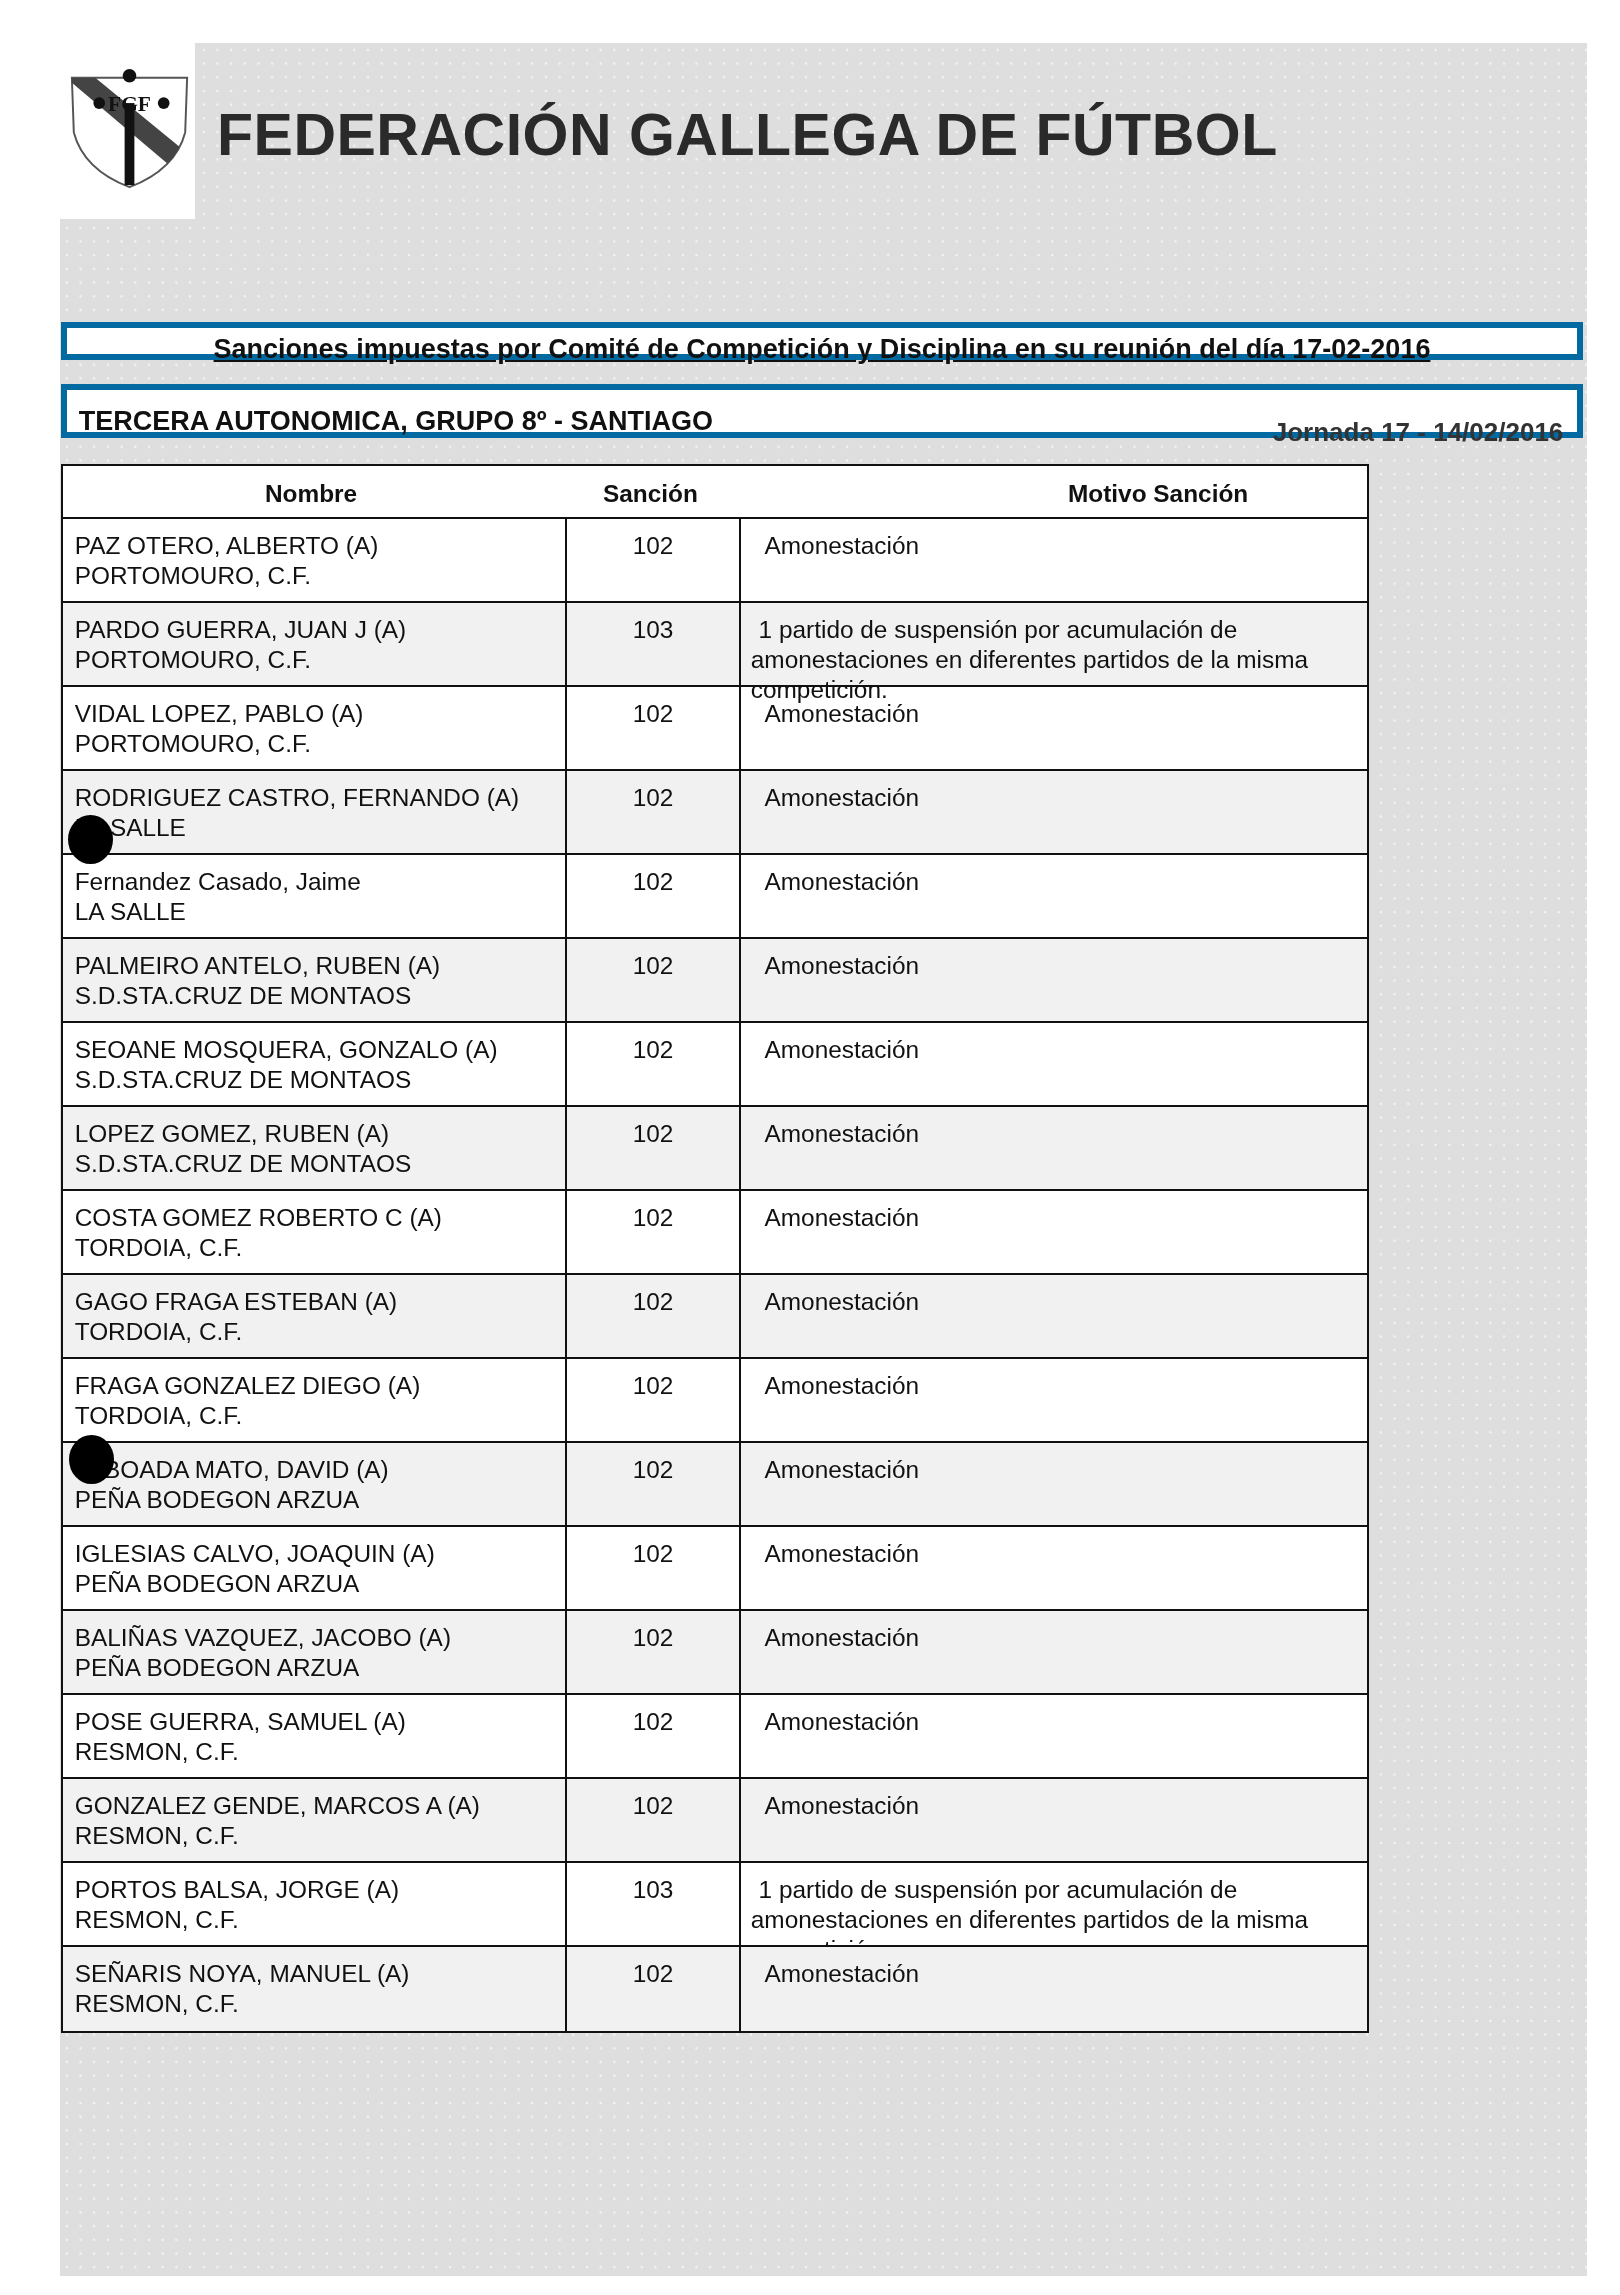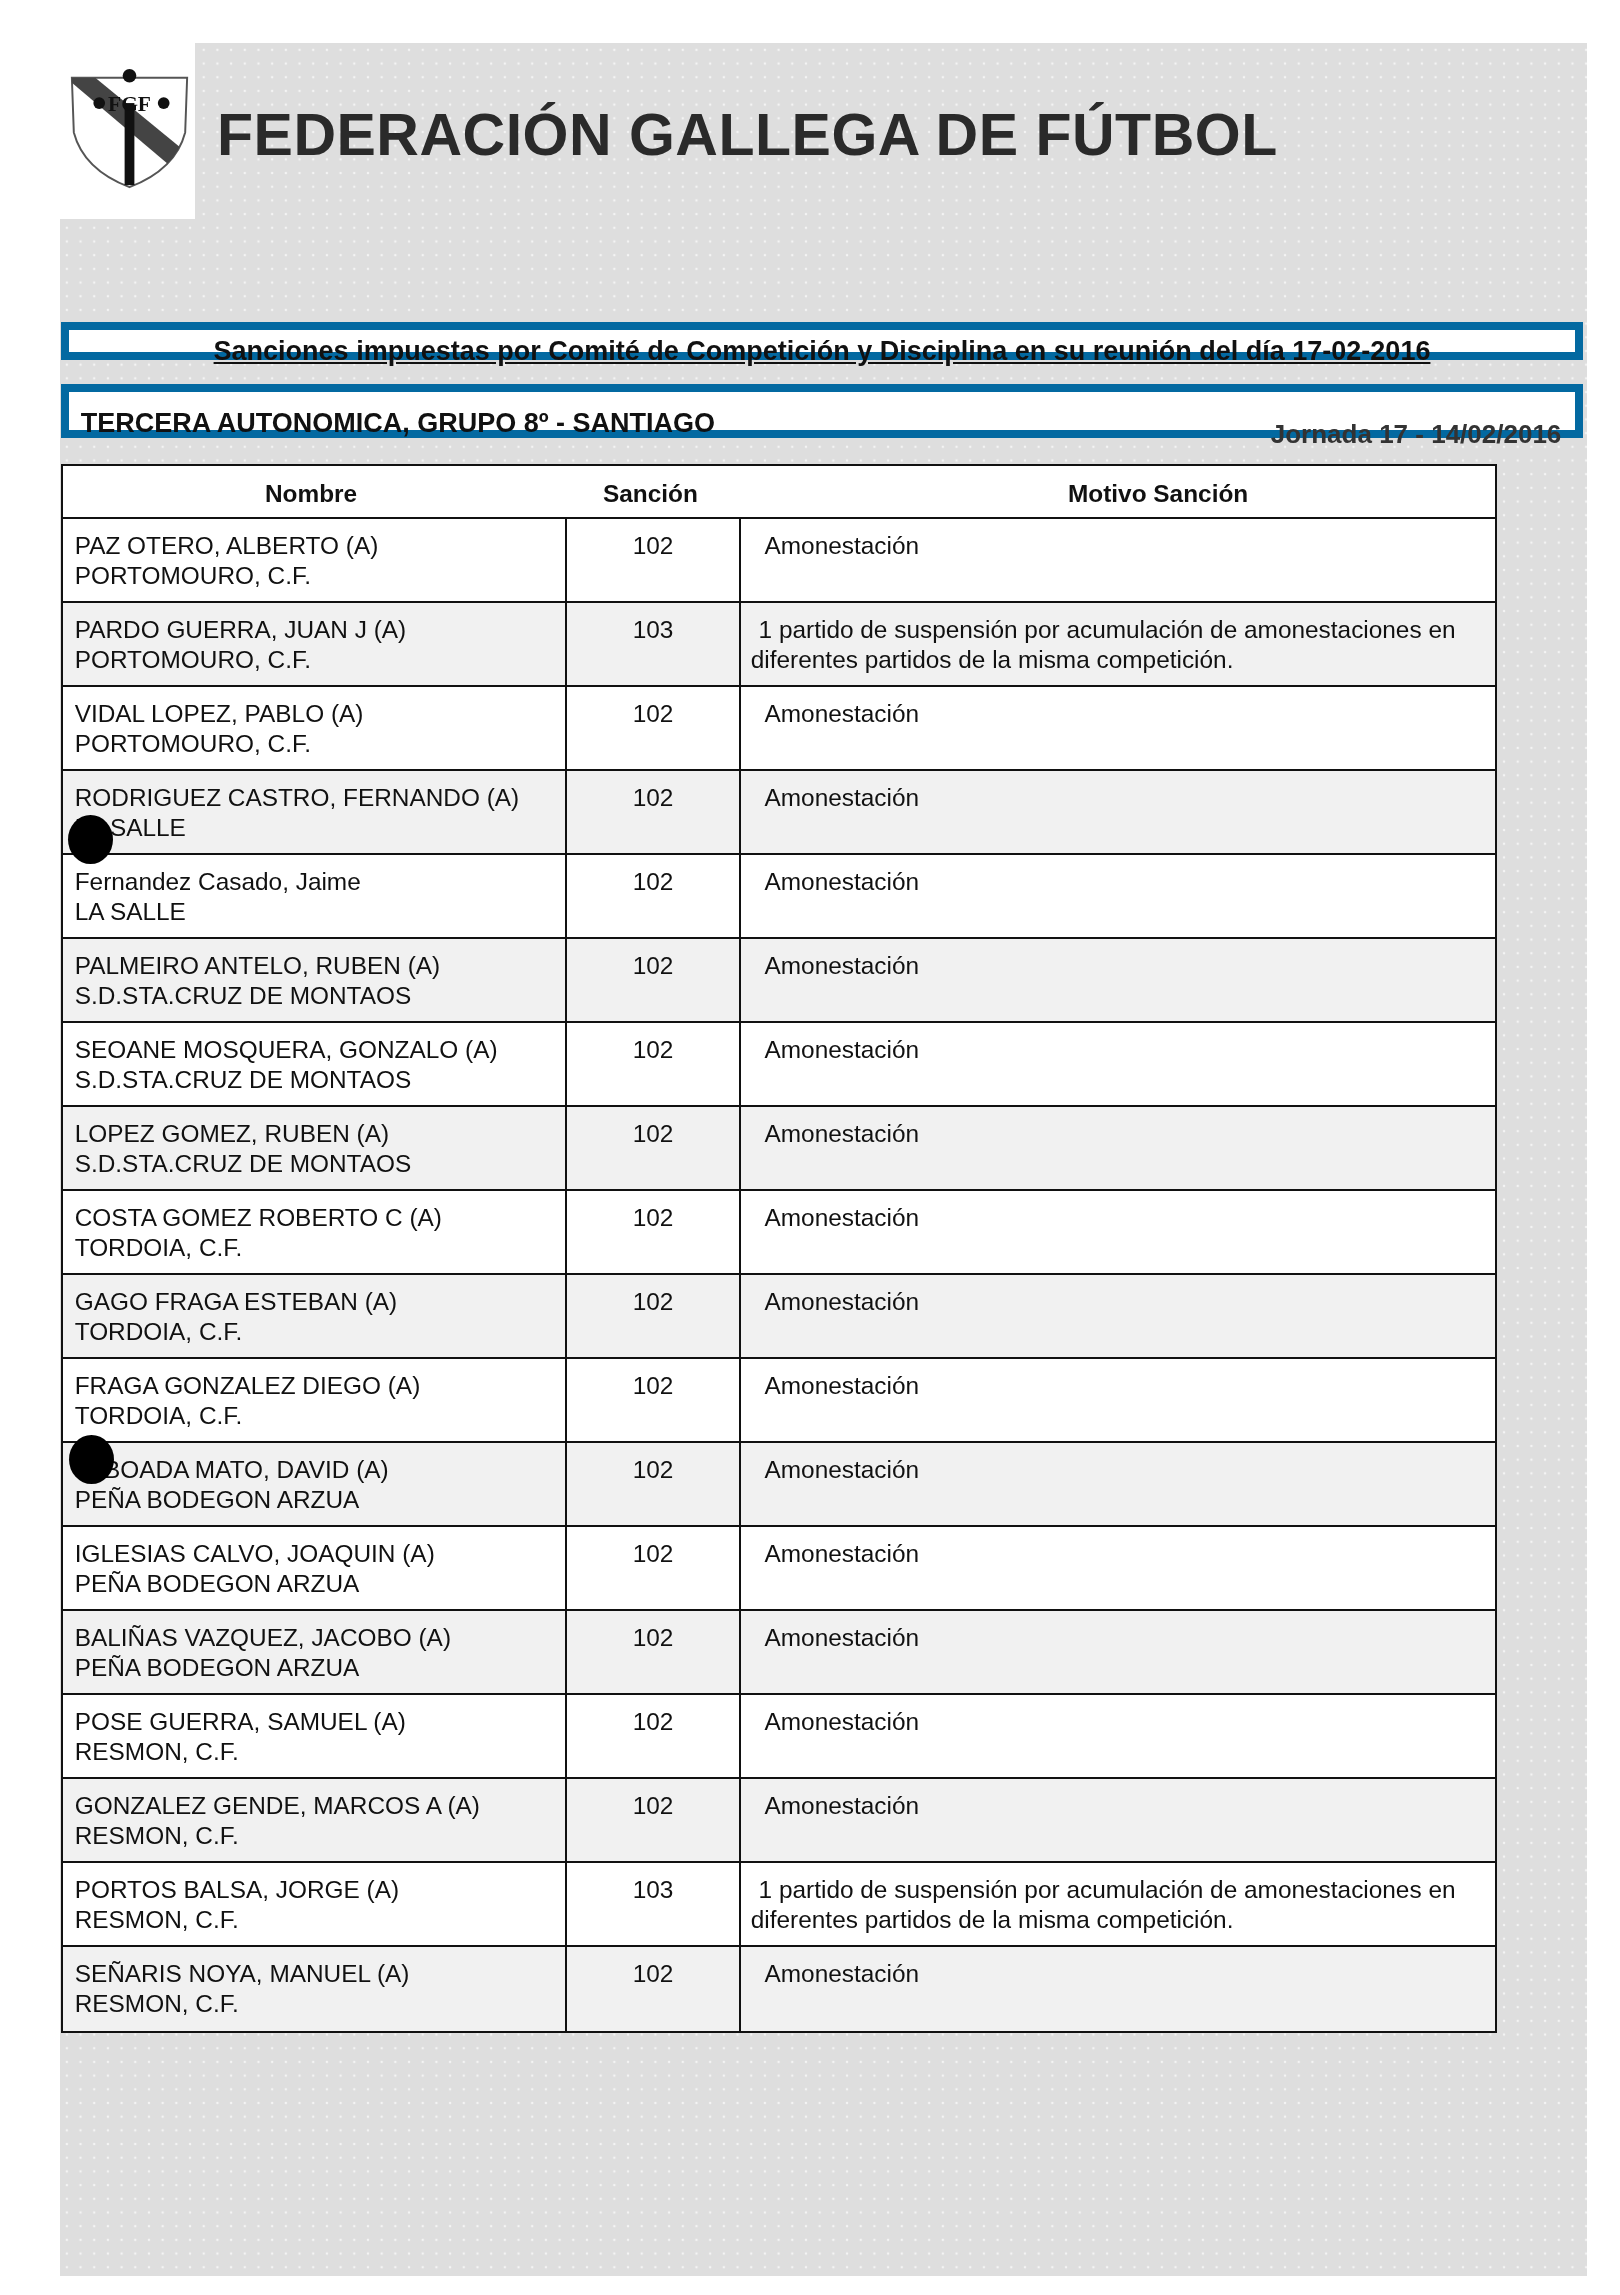--- a/index.html
+++ b/index.html
@@ -22,33 +22,33 @@
   .logo {
     position:absolute; left:66px; top:64px; width:127px; height:127px;
   }
   .fed-title {
     position:absolute; left:217px; top:101px;
     font-size:59px; font-weight:bold; color:#2a2a2a; letter-spacing:0.5px;
     white-space:nowrap;
   }
   .box {
     position:absolute; left:61px; width:1522px; background:#fff;
-    border:8px solid #0369a1; box-sizing:border-box;
+    border:6px solid #0369a1; box-sizing:border-box;
   }
   .sanc-box { top:322px; height:38px; }
   .sanc-title {
     position:absolute; left:0; right:0; top:5.9px; text-align:center;
     font-weight:bold; font-size:27px; text-decoration:underline; white-space:nowrap;
   }
   .grp-box { top:384px; height:54px; }
   .grp-name { position:absolute; left:11.7px; top:15.6px; font-weight:bold; font-size:27px; white-space:nowrap; }
   .grp-jornada { position:absolute; right:13.7px; top:27px; font-weight:bold; font-size:26px; color:#333; white-space:nowrap; }
 
   .table {
-    position:absolute; left:61px; top:464px; width:1436px;
+    position:absolute; left:61px; top:464px; width:1308px;
     border:2px solid #111; box-sizing:border-box; background:#fff;
   }
   .thead { height:53px; position:relative; border-bottom:2.9px solid #111; box-sizing:border-box; }
   .th { position:absolute; top:13.7px; font-weight:bold; font-size:24.4px; white-space:nowrap; }
   .th-name { left:202px; }
   .th-art { left:540px; }
   .th-mot { left:1005px;text-align:center; }
   .row { position:relative; height:84px; border-bottom:2.9px solid #111; box-sizing:border-box; }
   .row:last-child { border-bottom:none; }
   .row.shade { background:#f1f1f1; }

